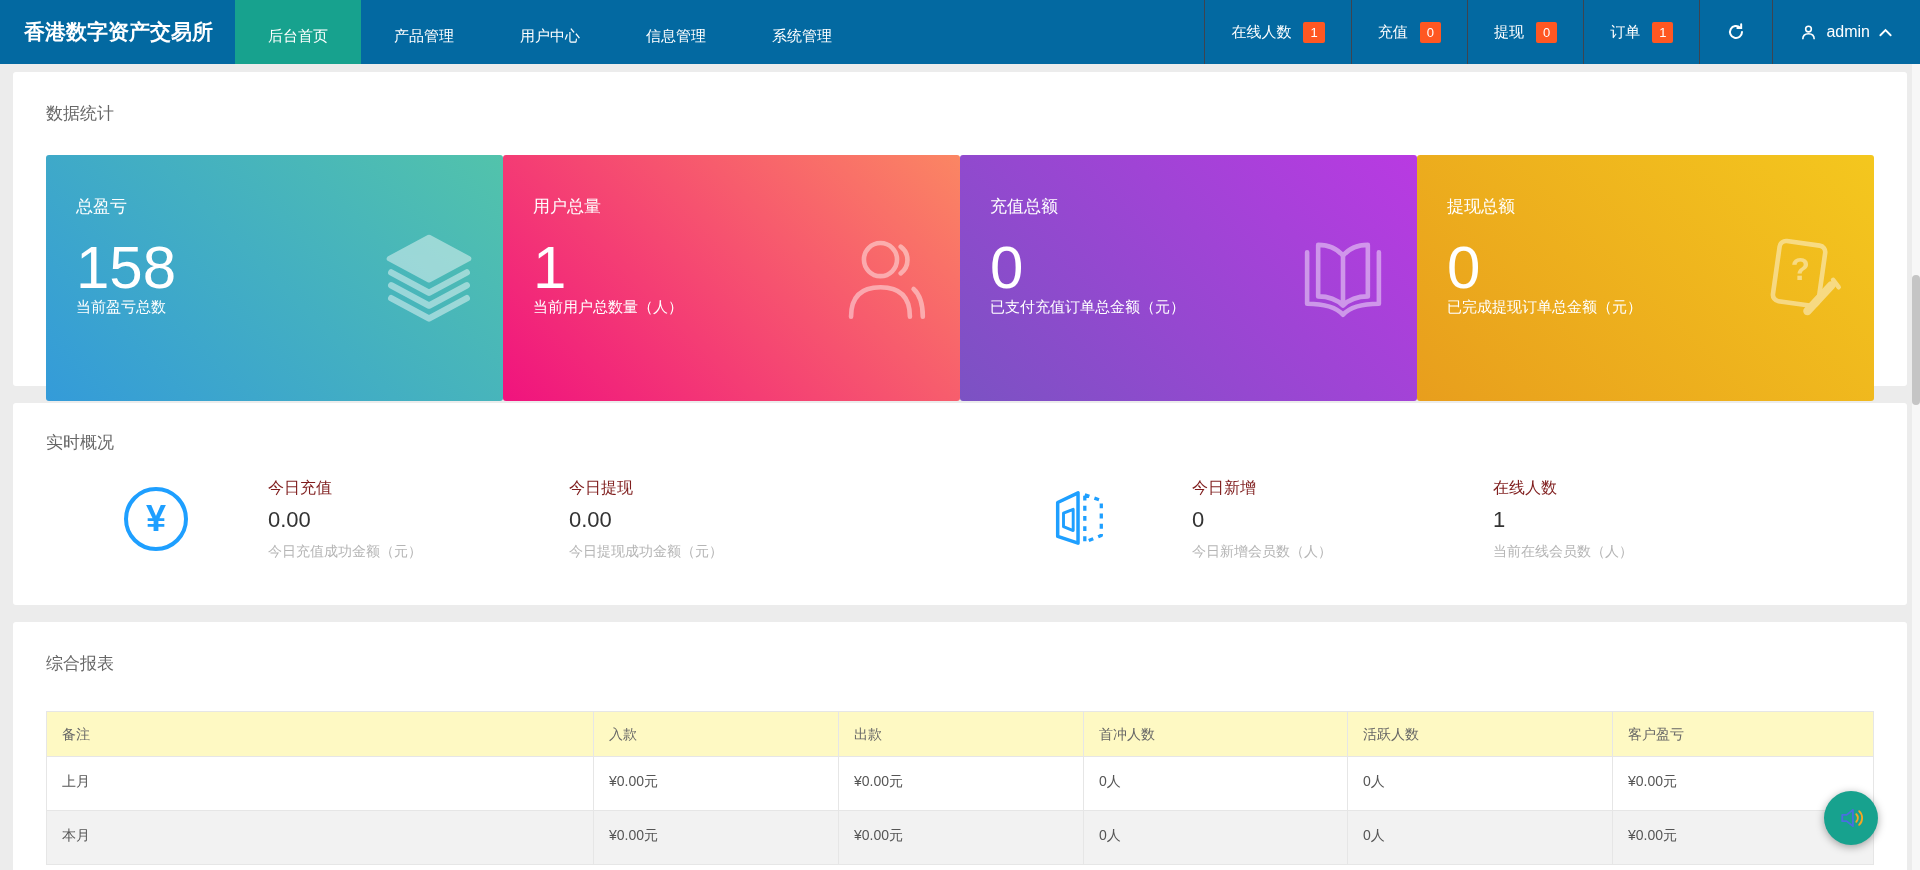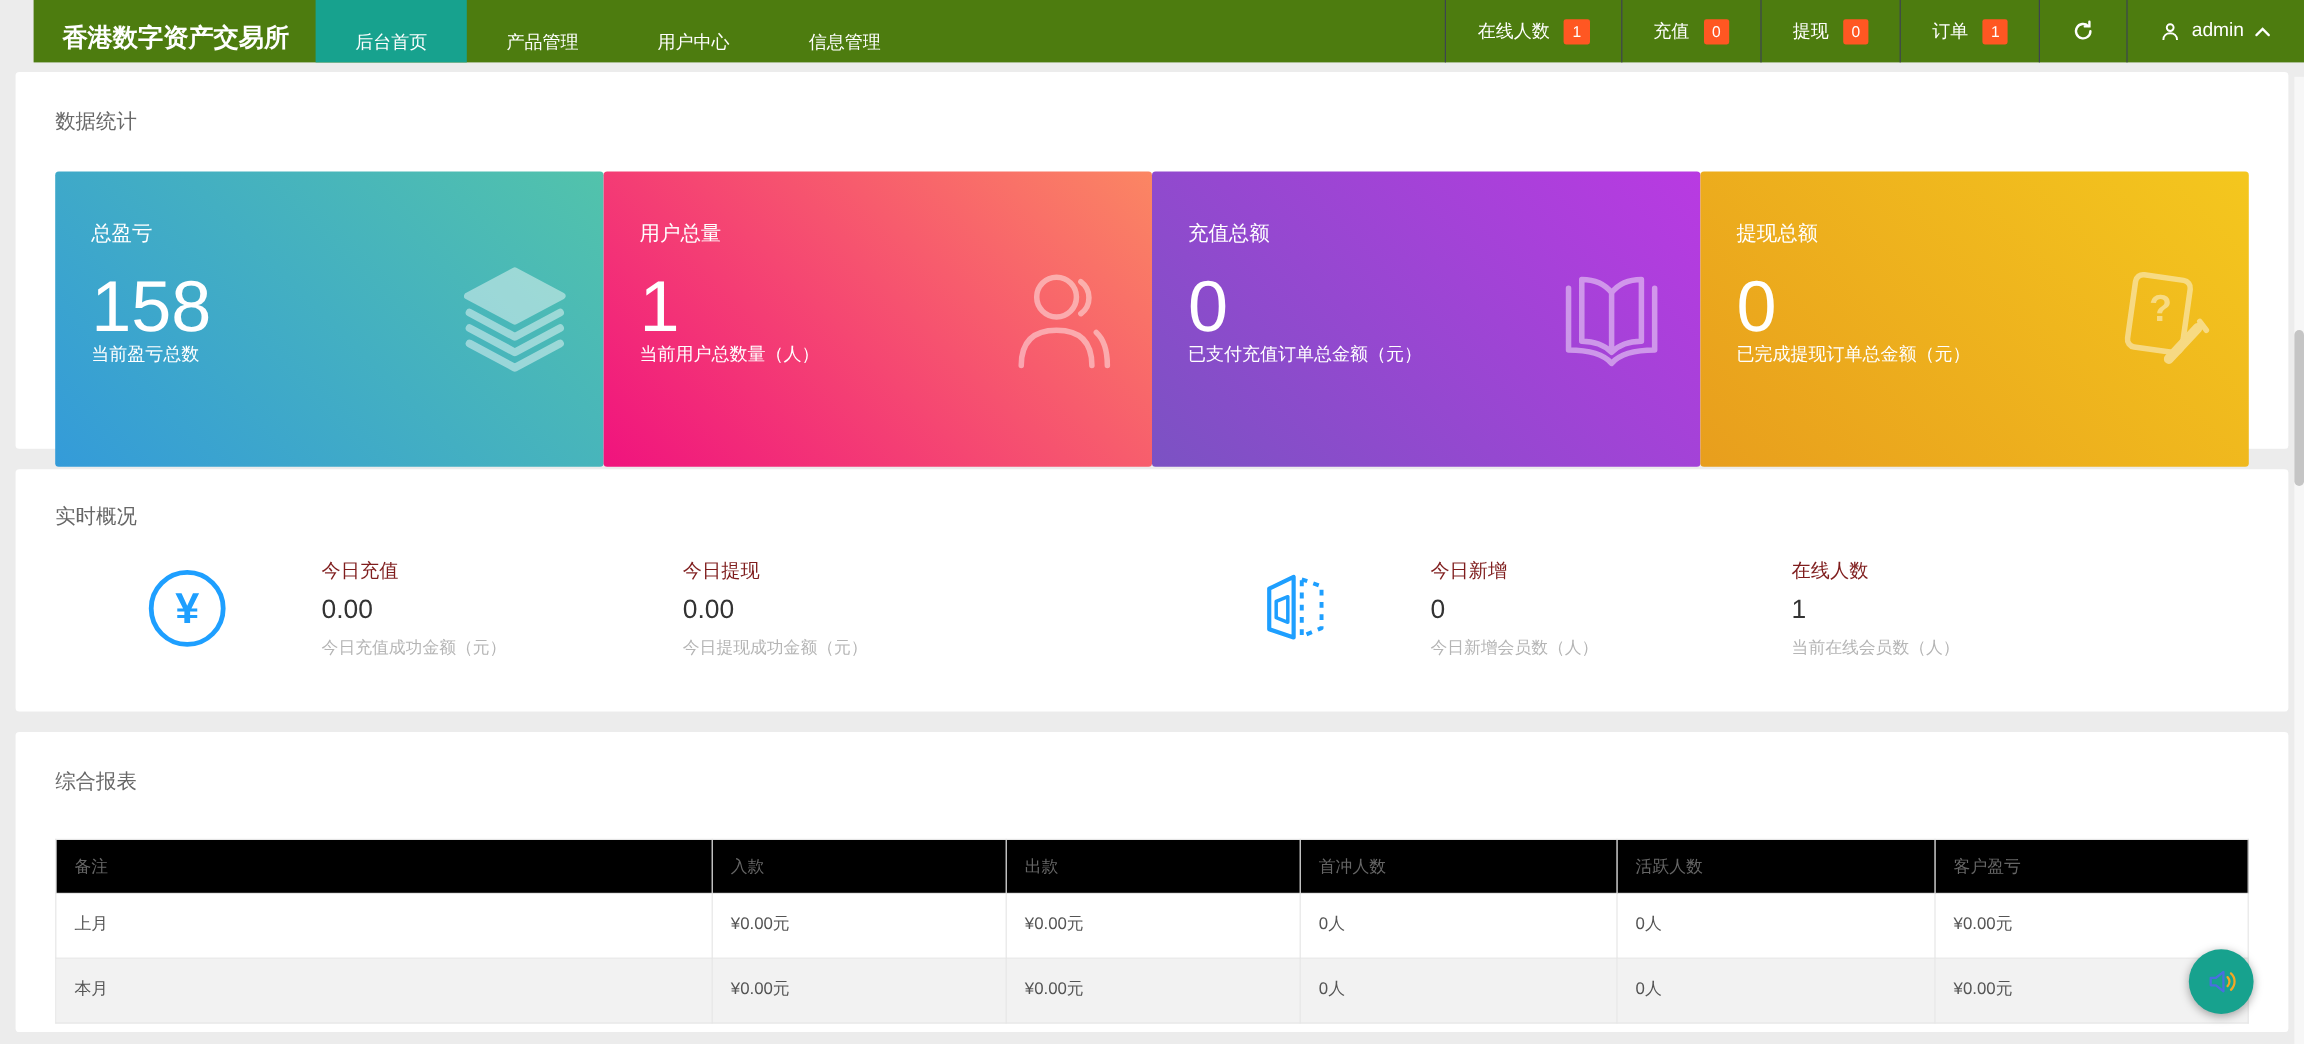--- a/index.html
+++ b/index.html
@@ -7,23 +7,23 @@
   body {
     width:1920px; height:870px;
     background:#ececec;
     font-family:"Liberation Sans","DejaVu Sans",sans-serif;
     overflow:hidden;
     position:relative;
   }
 
   
   .nav {
-    height:52px; background:#4d7c0f; color:#fff;
+    height:64px; background:#0369a1; color:#fff;
     display:flex; align-items:stretch;
-    position:relative; z-index:5;margin-left:28px;
+    position:relative; z-index:5;
   }
   .brand {
     font-size:21px; font-weight:bold; line-height:64px;
     padding:0 22px 0 24px; white-space:nowrap;
   }
   .nav-item { line-height:64px; padding:4px 33px; font-size:15px; cursor:pointer; white-space:nowrap; }
   .nav-item.active { background:#17a28e; }
   .nav-spacer { flex:1; }
   .nav-right {
     display:flex; align-items:center; gap:12px;
@@ -84,21 +84,21 @@
   .panel-report { margin-top:17px; height:250px; padding:30px 33px; }
   table.report {
     margin-top:36px; width:100%;
     border-collapse:collapse; table-layout:fixed;
   }
   table.report th, table.report td {
     border:1px solid #e6e6e6; text-align:left;
     vertical-align:top; font-weight:normal;
   }
   table.report th {
-    background:#000000; height:45px; font-size:14px; color:#666;
+    background:#fef9c3; height:45px; font-size:14px; color:#666;
     padding:14px 0 0 15px;
   }
   table.report td {
     height:54px; font-size:14px; color:#555;
     padding:16px 0 0 15px; background:#fff;
   }
   table.report tr.striped td { background:#f2f2f2; }
 
   
   .scroll-track {
@@ -119,20 +119,21 @@
 </head>
 <body>
 
 <div class="nav">
   <div class="brand">香港数字资产交易所</div>
 
   <div class="nav-item active">后台首页</div>
   <div class="nav-item">产品管理</div>
   <div class="nav-item">用户中心</div>
   <div class="nav-item">信息管理</div>
+  <div class="nav-item">系统管理</div>
 
   <div class="nav-spacer"></div>
 
   <div class="nav-right">
     <span>在线人数</span>
     <span class="badge">1</span>
   </div>
   <div class="nav-right">
     <span>充值</span>
     <span class="badge">0</span>

